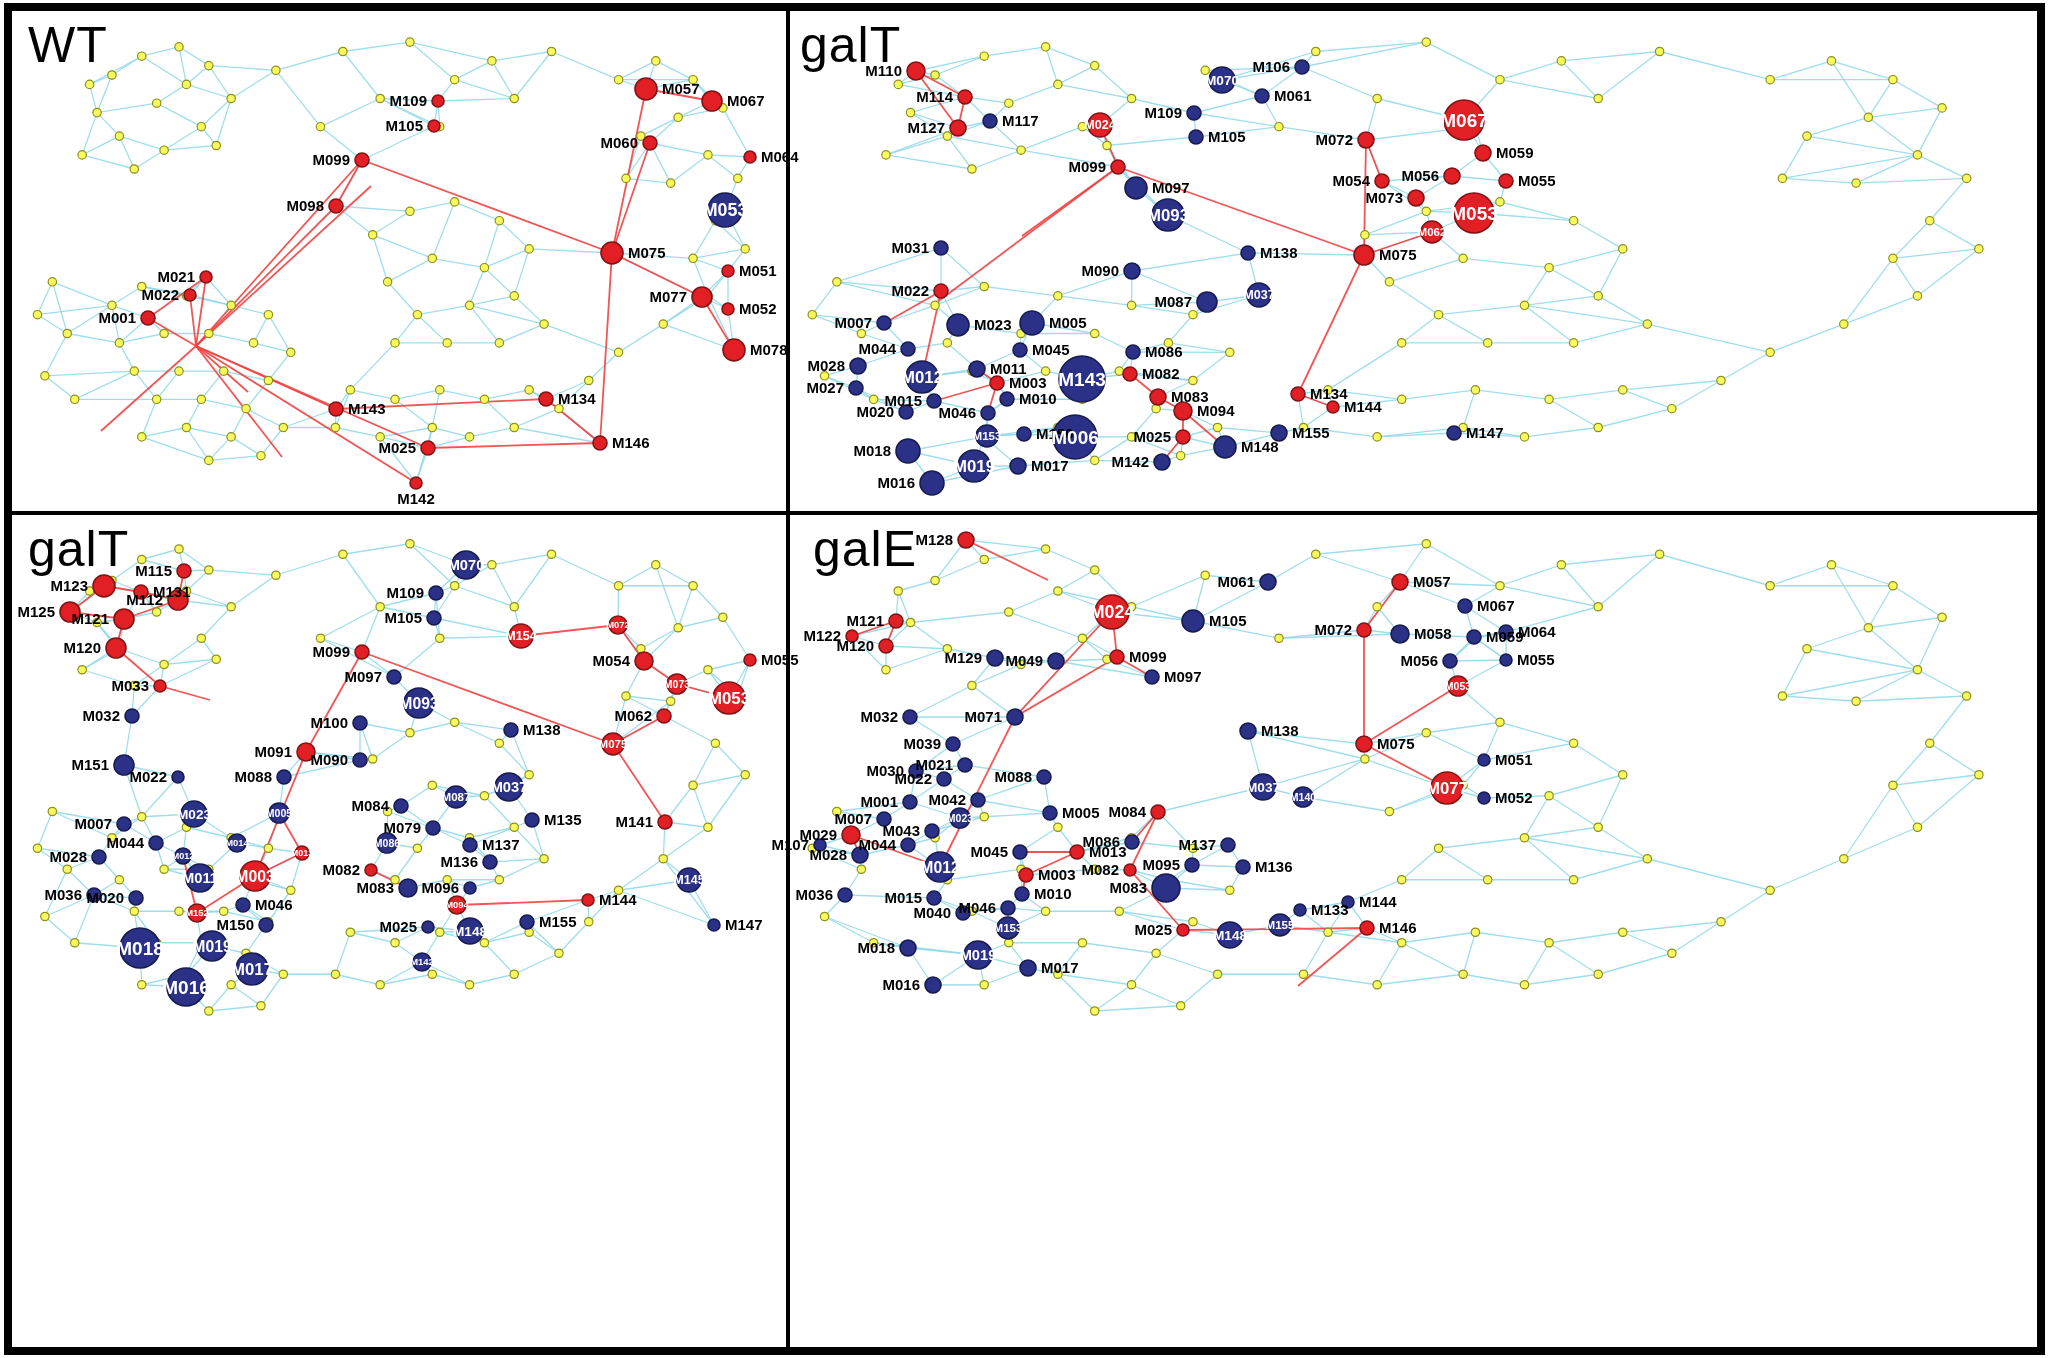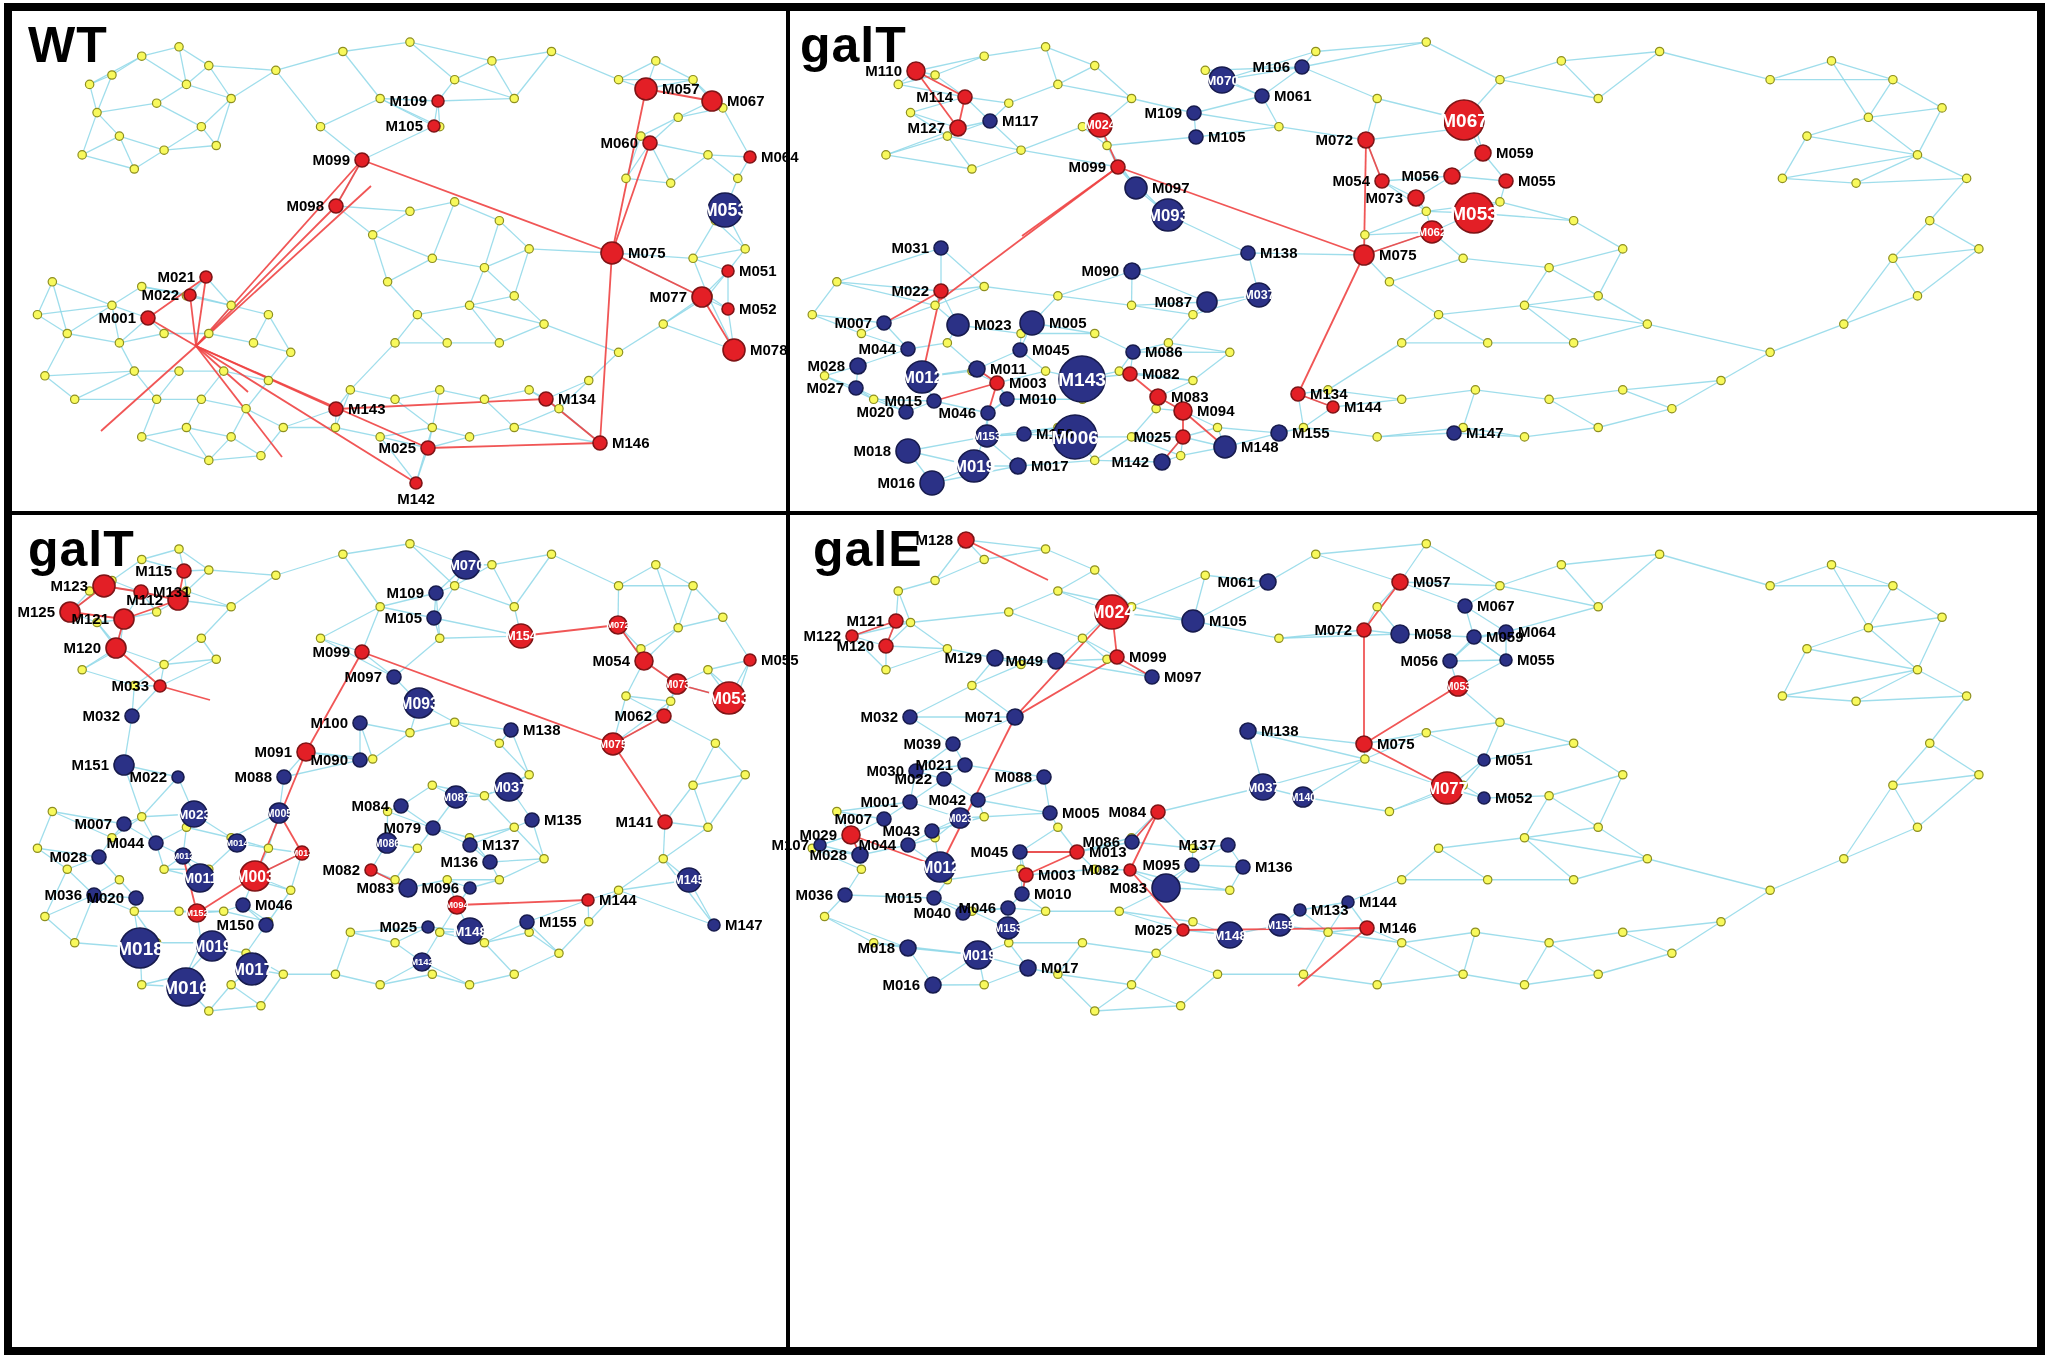--- a/index.html
+++ b/index.html
@@ -1,19 +1,19 @@
 <!DOCTYPE html>
 <html><head>
 <meta charset="utf-8">
 <style>
   html,body{margin:0;padding:0;background:#ffffff;}
   .fig{position:relative;width:2049px;height:1358px;background:#ffffff;
        font-family:"Liberation Sans",sans-serif;overflow:hidden;}
   #net{position:absolute;left:0;top:0;}
-  .panel-title{position:absolute;font-weight:bold;color:#000;font-size:50px;line-height:1;letter-spacing:1px;text-align:right;}
+  .panel-title{position:absolute;font-weight:normal;color:#000;font-size:50px;line-height:1;letter-spacing:1px;text-align:right;}
   .t0{left:28px;top:20px;}
   .t1{left:800px;top:20px;}
   .t2{left:28px;top:524px;}
   .t3{left:800px;top:524px;margin-left:13px;}
 </style>
 </head>
 <body>
 
 <div class="fig">
   <svg id="net" width="2049" height="1358" viewBox="0 0 2049 1358">

